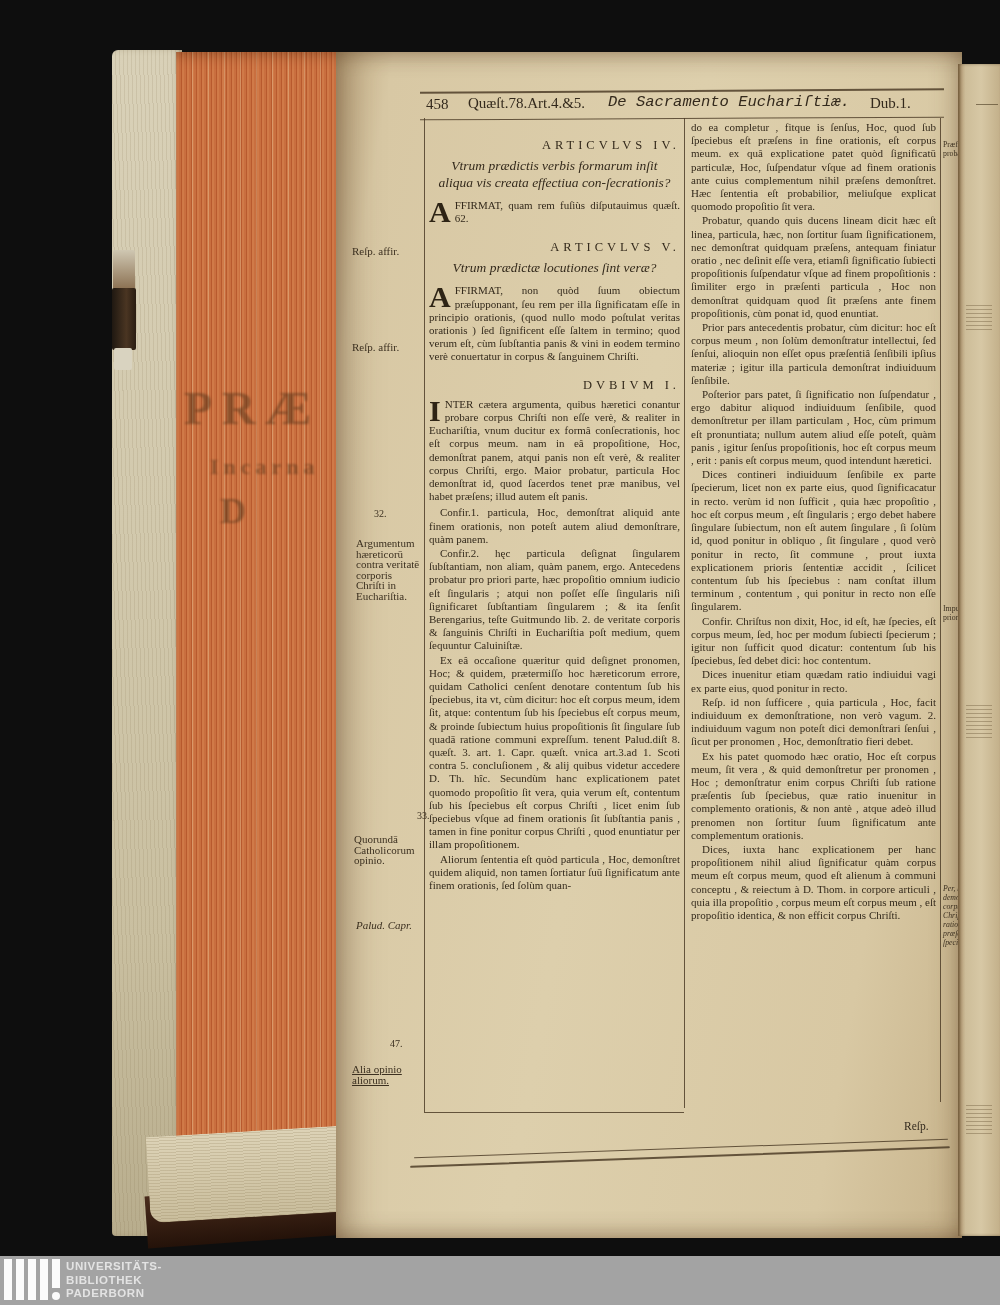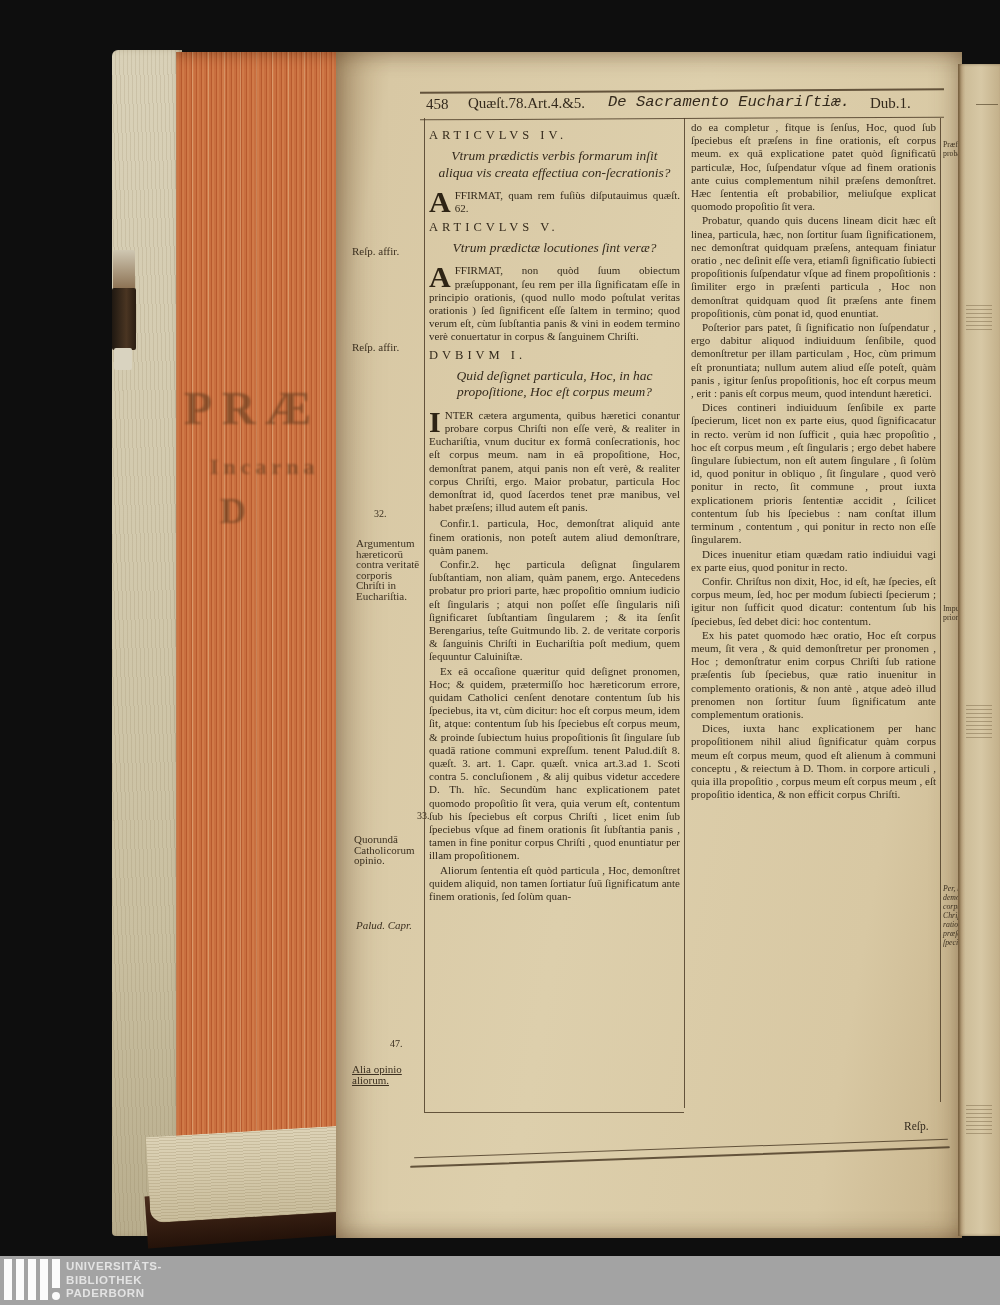--- a/index.html
+++ b/index.html
@@ -61,21 +61,21 @@
   .hr-bot1{left:78px;top:1096px;width:534px;height:1px;transform:rotate(-2deg);}
   .hr-bot2{left:74px;top:1104px;width:540px;height:2px;transform:rotate(-2.1deg);border-radius:2px;}
   .hdr{position:absolute;font-size:15px;color:#33291c;white-space:nowrap;}
   .hdr-num{left:90px;top:44px;text-align:right;}
   .hdr-sec{left:132px;top:43px;}
   .hdr-title{left:272px;top:41px;font-style:italic;font-size:15.5px;font-family:Liberation Mono, monospace;}
   .hdr-dub{left:534px;top:43px;}
   .col{position:absolute;font-size:11px;line-height:13.2px;text-align:justify;overflow:hidden;color:#342a1c;}
   .col-left{left:93px;top:72px;width:251px;height:984px;}
   .col-right{left:355px;top:69px;width:245px;height:984px;}
-  .chead{text-align:left;letter-spacing:4px;font-size:12.5px;margin:5px 0 6px;white-space:nowrap;}
+  .chead{text-align:right;letter-spacing:4px;font-size:12.5px;margin:15px 0 6px;white-space:nowrap;}
   .cq{font-style:italic;text-align:center;font-size:13.5px;line-height:16.5px;margin:2px auto 8px;width:94%;}
   .para{margin:0 0 1px;text-indent:11px;}
   .para-dc{margin:2px 0 3px;text-indent:0;}
   .dropcap{float:left;font-size:30px;line-height:24px;padding:1px 4px 0 0;font-weight:bold;color:#2e2415;}
   .catchword{position:absolute;left:568px;top:1068px;font-size:11.5px;font-style:normal;}
   .mnote{position:absolute;font-size:11px;line-height:10.5px;color:#3c3020;text-align:left;}
   .mnum{position:absolute;font-size:10px;color:#3c3020;}
   .ml-resp1{left:16px;top:194px;width:70px;}
   .ml-resp2{left:16px;top:290px;width:70px;}
   .ml-32{left:38px;top:456px;}
@@ -144,35 +144,36 @@
   <div class="rule hr-bot2"></div>
 
   <div class="col col-left">
     <div class="chead">ARTICVLVS IV.</div>
     <div class="cq">Vtrum prædictis verbis formarum inſit aliqua vis creata effectiua con-ſecrationis?</div>
     <p class="para-dc"><span class="dropcap">A</span><span>FFIRMAT, quam rem fuſiùs diſputauimus quæſt. 62.</span></p>
     <div class="chead">ARTICVLVS V.</div>
     <div class="cq">Vtrum prædictæ locutiones ſint veræ?</div>
     <p class="para-dc"><span class="dropcap">A</span><span>FFIRMAT, non quòd ſuum obiectum præſupponant, ſeu rem per illa ſignificatam eſſe in principio orationis, (quod nullo modo poſtulat veritas orationis ) ſed ſignificent eſſe ſaltem in termino; quod verum eſt, cùm ſubſtantia panis &amp; vini in eodem termino verè conuertatur in corpus &amp; ſanguinem Chriſti.</span></p>
     <div class="chead">DVBIVM I.</div>
-    <div class="cq">Quid deſignet particula, Hoc, in hac propoſitione, Hoc eſt corpus meum?</div>
     <p class="para-dc"><span class="dropcap">I</span><span>NTER cætera argumenta, quibus hæretici conantur probare corpus Chriſti non eſſe verè, &amp; realiter in Euchariſtia, vnum ducitur ex formâ conſecrationis, hoc eſt corpus meum. nam in eâ propoſitione, Hoc, demonſtrat panem, atqui panis non eſt verè, &amp; realiter corpus Chriſti, ergo. Maior probatur, particula Hoc demonſtrat id, quod ſacerdos tenet præ manibus, vel habet præſens; illud autem eſt panis.</span></p>
     <p class="para">Confir.1. particula, Hoc, demonſtrat aliquid ante finem orationis, non poteſt autem aliud demonſtrare, quàm panem.</p>
     <p class="para">Confir.2. hęc particula deſignat ſingularem ſubſtantiam, non aliam, quàm panem, ergo. Antecedens probatur pro priori parte, hæc propoſitio omnium iudicio eſt ſingularis ; atqui non poſſet eſſe ſingularis niſi ſignificaret ſubſtantiam ſingularem ; &amp; ita ſenſit Berengarius, teſte Guitmundo lib. 2. de veritate corporis &amp; ſanguinis Chriſti in Euchariſtia poſt medium, quem ſequuntur Caluiniſtæ.</p>
     <p class="para">Ex eâ occaſione quæritur quid deſignet pronomen, Hoc; &amp; quidem, prætermiſſo hoc hæreticorum errore, quidam Catholici cenſent denotare contentum ſub his ſpeciebus, ita vt, cùm dicitur: hoc eſt corpus meum, idem ſit, atque: contentum ſub his ſpeciebus eſt corpus meum, &amp; proinde ſubiectum huius propoſitionis ſit ſingulare ſub quadā ratione communi expreſſum. tenent Palud.diſt 8. quæſt. 3. art. 1. Capr. quæſt. vnica art.3.ad 1. Scoti contra 5. concluſionem , &amp; alij quibus videtur accedere D. Th. hîc. Secundùm hanc explicationem patet quomodo propoſitio ſit vera, quia verum eſt, contentum ſub his ſpeciebus eſt corpus Chriſti , licet enim ſub ſpeciebus vſque ad finem orationis ſit ſubſtantia panis , tamen in fine ponitur corpus Chriſti , quod enuntiatur per illam propoſitionem.</p>
     <p class="para">Aliorum ſententia eſt quòd particula , Hoc, demonſtret quidem aliquid, non tamen ſortiatur ſuū ſignificatum ante finem orationis, ſed ſolùm quan-</p>
   </div>
 
   <div class="col col-right">
     <p class="para" style="text-indent:0">do ea completur , fitque is ſenſus, Hoc, quod ſub ſpeciebus eſt præſens in fine orationis, eſt corpus meum. ex quâ explicatione patet quòd ſignificatū particulæ, Hoc, ſuſpendatur vſque ad finem orationis ante cuius complementum nihil præſens demonſtret. Hæc ſententia eſt probabilior, meliuſque explicat quomodo propoſitio ſit vera.</p>
     <p class="para">Probatur, quando quis ducens lineam dicit hæc eſt linea, particula, hæc, non ſortitur ſuam ſignificationem, nec demonſtrat quidquam præſens, antequam finiatur oratio , nec deſinit eſſe vera, etiamſi ſignificatio ſubiecti propoſitionis ſuſpendatur vſque ad finem propoſitionis : ſimiliter ergo in præſenti particula , Hoc non demonſtrat quidquam quod ſit præſens ante finem propoſitionis, cùm ponat id, quod enuntiat.</p>
+    <p class="para">Prior pars antecedentis probatur, cùm dicitur: hoc eſt corpus meum , non ſolùm demonſtratur intellectui, ſed ſenſui, alioquin non eſſet opus præſentiâ ſenſibili ipſius materiæ ; igitur illa particula demonſtrat indiuiduum ſenſibile.</p>
     <p class="para">Poſterior pars patet, ſi ſignificatio non ſuſpendatur , ergo dabitur aliquod indiuiduum ſenſibile, quod demonſtretur per illam particulam , Hoc, cùm primum eſt pronuntiata; nullum autem aliud eſſe poteſt, quàm panis , igitur ſenſus propoſitionis, hoc eſt corpus meum , erit : panis eſt corpus meum, quod intendunt hæretici.</p>
     <p class="para">Dices contineri indiuiduum ſenſibile ex parte ſpecierum, licet non ex parte eius, quod ſignificacatur in recto. verùm id non ſufficit , quia hæc propoſitio , hoc eſt corpus meum , eſt ſingularis ; ergo debet habere ſingulare ſubiectum, non eſt autem ſingulare , ſi ſolùm id, quod ponitur in obliquo , ſit ſingulare , quod verò ponitur in recto, ſit commune , prout iuxta explicationem prioris ſententiæ accidit , ſcilicet contentum ſub his ſpeciebus : nam conſtat illum terminum , contentum , qui ponitur in recto non eſſe ſingularem.</p>
+    <p class="para">Confir. Chriſtus non dixit, Hoc, id eſt, hæ ſpecies, eſt corpus meum, ſed, hoc per modum ſubiecti ſpecierum ; igitur non ſufficit quod dicatur: contentum ſub his ſpeciebus, ſed debet dici: hoc contentum.</p>
     <p class="para">Dices inuenitur etiam quædam ratio indiuidui vagi ex parte eius, quod ponitur in recto.</p>
-    <p class="para">Confir. Chriſtus non dixit, Hoc, id eſt, hæ ſpecies, eſt corpus meum, ſed, hoc per modum ſubiecti ſpecierum ; igitur non ſufficit quod dicatur: contentum ſub his ſpeciebus, ſed debet dici: hoc contentum.</p>
+    <p class="para">Reſp. id non ſufficere , quia particula , Hoc, facit indiuiduum ex demonſtratione, non verò vagum. 2. indiuiduum vagum non poteſt dici demonſtrari ſenſui , ſicut per pronomen , Hoc, demonſtratio fieri debet.</p>
     <p class="para">Ex his patet quomodo hæc oratio, Hoc eſt corpus meum, ſit vera , &amp; quid demonſtretur per pronomen , Hoc ; demonſtratur enim corpus Chriſti ſub ratione præſentis ſub ſpeciebus, quæ ratio inuenitur in complemento orationis, &amp; non antè , atque adeò illud prenomen non ſortitur ſuum ſignificatum ante complementum orationis.</p>
     <p class="para">Dices, iuxta hanc explicationem per hanc propoſitionem nihil aliud ſignificatur quàm corpus meum eſt corpus meum, quod eſt alienum à communi conceptu , &amp; reiectum à D. Thom. in corpore articuli , quia illa propoſitio , corpus meum eſt corpus meum , eſt propoſitio identica, &amp; non efficit corpus Chriſti.</p>
   </div>
 
   <span class="catchword">Reſp.</span>
 
   <div class="mnote ml-resp1">Reſp. affir.</div>
   <div class="mnote ml-resp2">Reſp. affir.</div>
   <div class="mnum ml-32">32.</div>
   <div class="mnote ml-arg">Argumentum hæreticorū contra veritatē corporis Chriſti in Euchariſtia.</div>

